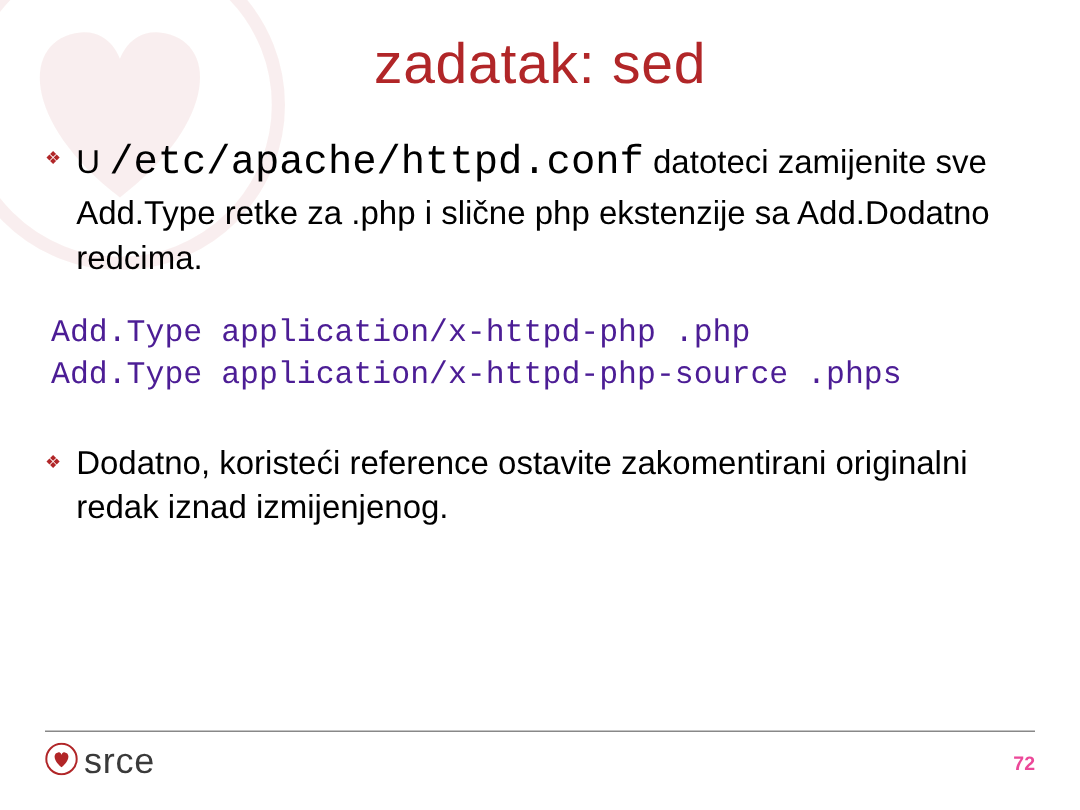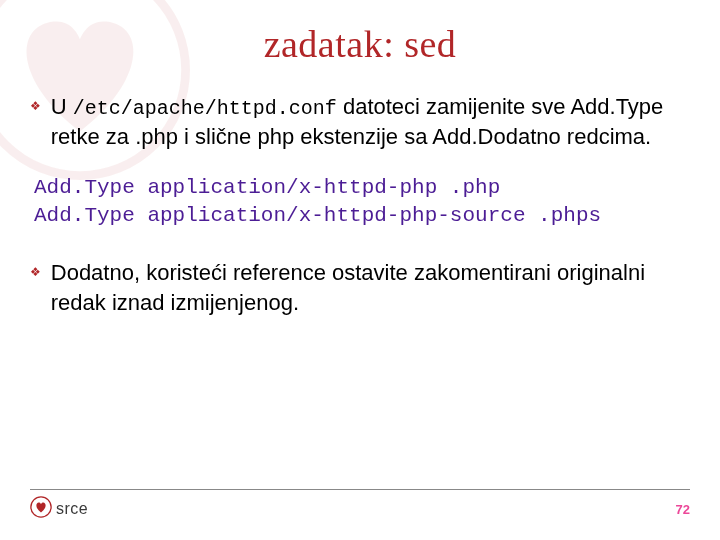--- a/index.html
+++ b/index.html
@@ -27,42 +27,41 @@
     box-sizing: border-box;
     padding: 18px 30px 0 30px;
   }
   .title {
     text-align: center;
     color: #b12628;
     font-size: 38px;
     font-weight: 400;
     margin: 4px 0 26px 0;
     letter-spacing: 0.5px;
-    font-family: Liberation Serif, serif;
   }
   .bullet-block {
     display: flex;
     align-items: flex-start;
     margin-bottom: 22px;
   }
   .bullet-icon {
     flex: 0 0 auto;
     margin-top: 7px;
     margin-right: 10px;
     color: #b12628;
     font-size: 12px;
   }
   .bullet-text {
     font-size: 22px;
     line-height: 1.35;
     color: #000;
   }
   .bullet-text .mono {
     font-family: "Courier New", Courier, monospace;
-    font-size: 20px;
+    font-size: 27px;
   }
   .code-block {
     font-family: "Courier New", Courier, monospace;
     font-size: 21px;
     color: #4c1d95;
     margin: 6px 0 28px 4px;
     line-height: 1.35;
     white-space: pre;
   }
   .footer {
@@ -79,21 +78,21 @@
     display: flex;
     align-items: center;
     justify-content: space-between;
   }
   .footer-brand {
     display: flex;
     align-items: center;
     gap: 4px;
   }
   .footer-brand-text {
-    font-size: 16px;
+    font-size: 24px;
     color: #3a3a3a;
     letter-spacing: 0.5px;
   }
   .page-num {
     font-size: 13px;
     font-weight: bold;
     color: #ec4899;
   }
   .heart-small {
     display: inline-block;

